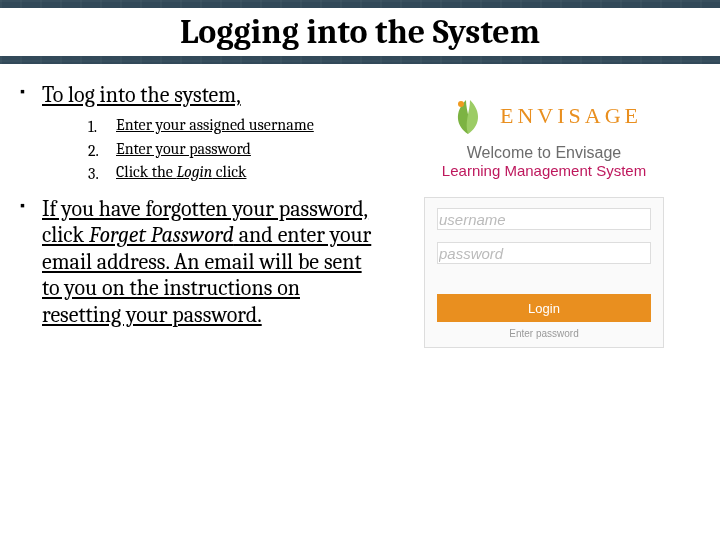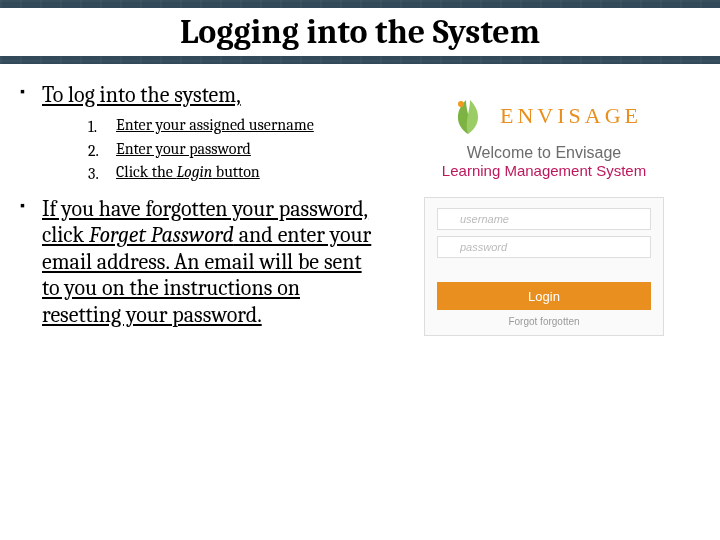--- a/index.html
+++ b/index.html
@@ -35,21 +35,21 @@
   .italic { font-style: italic; }
   
   .logo-row { display: flex; align-items: center; gap: 10px; margin-bottom: 4px; }
   .logo-text { font-family: Georgia, "Times New Roman", serif; font-size: 22px; letter-spacing: 4px; color: #e98f1f; }
   .welcome-line1 { font-family: Arial, sans-serif; font-size: 16px; color: #6c6c6c; margin-top: 2px; }
   .welcome-line2 { font-family: Arial, sans-serif; font-size: 15px; color: #be185d; margin-bottom: 18px; }
   
   .login-box { width: 240px; border: 1px solid #ddd; background: #fafafa; padding: 10px 12px 8px 12px; }
   .login-box input[type=text], .login-box input[type=password] {
     width: 100%; height: 22px; border: 1px solid #ddd; background: #fff;
-    font-family: Arial, sans-serif; font-size: 11px; color: #bbb; padding: 0 22px; margin-bottom: 6px;
+    font-family: Arial, sans-serif; font-size: 15px; color: #bbb; padding: 0 1px; margin-bottom: 12px;
   }
   .login-box input::placeholder { color: #bbb; font-style: italic; }
   .login-btn {
     width: 100%; height: 28px; background: #e98f1f; border: none; color: #fff;
     font-family: Arial, sans-serif; font-size: 13px; margin-top: 18px; cursor: pointer;
   }
   .forgot { display: block; text-align: center; font-family: Arial, sans-serif; font-size: 10px; color: #9a9a9a; margin-top: 6px; text-decoration: none; }
 </style>
 </head>
 <body>
@@ -63,21 +63,21 @@
   <div class="content">
 
     <div class="left">
       <ul class="bullets">
         <li>
           <span>To log into the system,</span>
           <ol class="steps">
             <li>Enter your assigned username</li>
             <li>Enter your password</li>
             <li>
-              <span>Click the </span><span class="italic">Login</span><span> button</span>
+              <span>Click the </span><span class="italic">Login</span><span> click</span>
             </li>
           </ol>
         </li>
         <li>
           <span>If you have forgotten your password, click </span><span class="italic">Forget Password</span><span> and enter your email address. An email will be sent to you on the instructions on resetting your password.</span>
         </li>
       </ul>
     </div>
 
     <div class="right">
@@ -89,18 +89,18 @@
         </svg>
         <span class="logo-text">ENVISAGE</span>
       </div>
       <div class="welcome-line1">Welcome to Envisage</div>
       <div class="welcome-line2">Learning Management System</div>
 
       <div class="login-box">
         <input type="text" placeholder="username" style="">
         <input type="password" placeholder="password" style="">
         <button class="login-btn">Login</button>
-        <a href="#" class="forgot">Forgot forgotten</a>
+        <a href="#" class="forgot">Enter password</a>
       </div>
     </div>
 
   </div>
 </div>
 
 </body></html>

